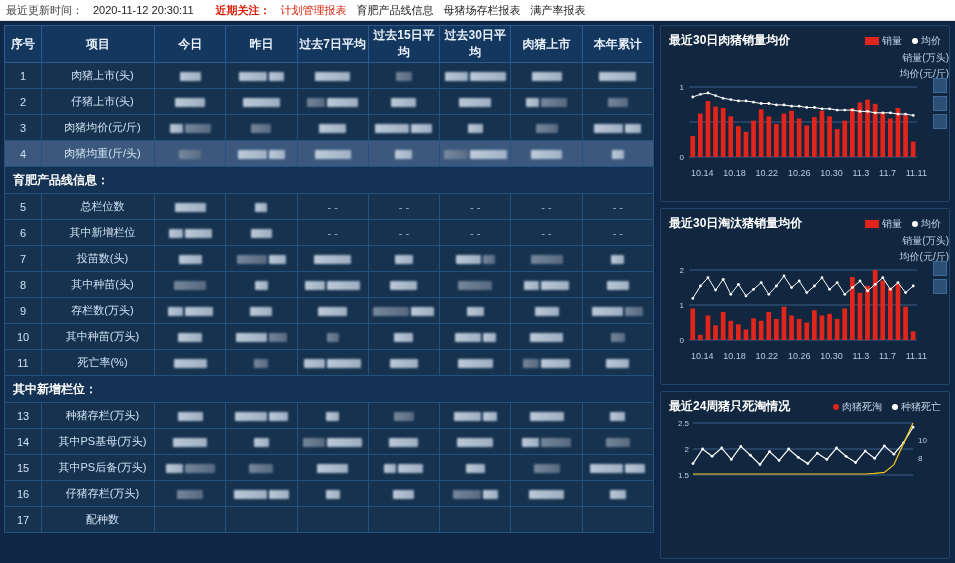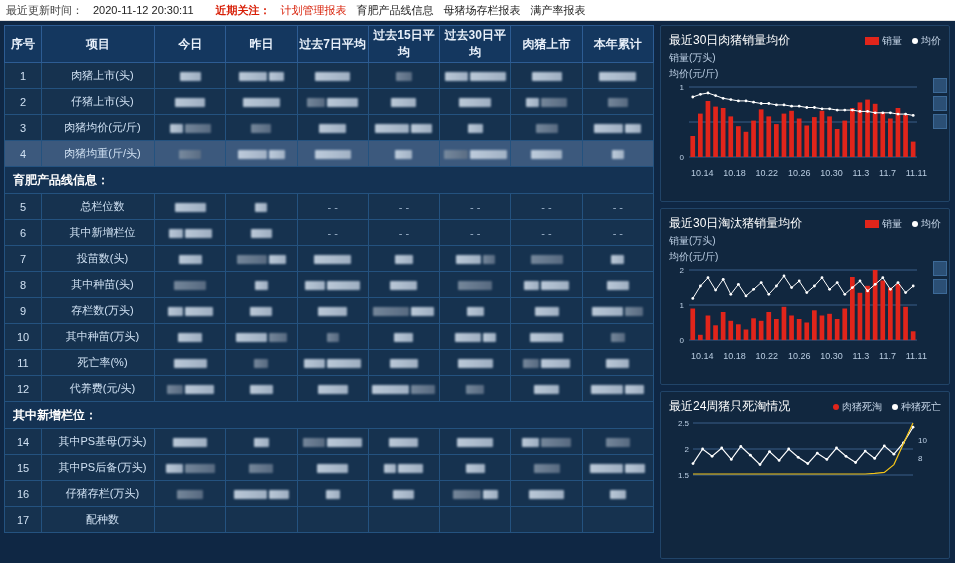--- a/index.html
+++ b/index.html
@@ -61,30 +61,30 @@
   .dash{color:#9fb4cb;}
 
   
   .card{background:#11273f;border:1px solid #214468;border-radius:2px;
     position:relative;overflow:hidden;}
   .card1{height:175px;}
   .card2{height:175px;}
   .card3{flex:1;}
   .card-head{display:flex;align-items:center;justify-content:space-between;
     padding:6px 8px 0 8px;}
-  .card-title{font-size:12px;font-weight:normal;color:#ffffff;}
+  .card-title{font-size:12px;font-weight:bold;color:#ffffff;}
   .legend{display:flex;align-items:center;gap:10px;font-size:10px;color:#c6d6e8;}
   .legend .it{display:flex;align-items:center;gap:3px;}
   .sw{width:14px;height:8px;display:inline-block;}
   .sw.bar{background:#e1251b;}
   .sw.dot{width:6px;height:6px;border-radius:50%;background:#ffffff;}
   .sw.d-red{background:#e1251b;}
   .sw.d-yel{background:#f5c518;}
   .sw.d-wht{background:#ffffff;}
-  .axis-name{font-size:10px;color:#bccfe4;padding:2px 0 0 8px;}
+  .axis-name{font-size:10px;color:#bccfe4;padding:2px 0 0 8px;text-align:right;}
   .chart-area{position:relative;margin:2px 6px 0 6px;}
   svg{display:block;}
   .xlabels{display:flex;justify-content:space-between;font-size:9px;color:#b9cce0;
     padding:1px 22px 0 30px;}
   .sidebtns{position:absolute;right:2px;top:52px;display:flex;flex-direction:column;gap:3px;}
   .sidebtns div{width:12px;height:13px;background:#2a5party;background:#2b4f75;border:1px solid #3d6a98;}
 </style>
 </head>
 <body>
 
@@ -235,33 +235,33 @@
               <td class="idx">11</td>
               <td class="name">死亡率(%)</td>
               <td><span class="blob" style="width:33px"></span></td>
               <td><span class="blob dk" style="width:14px"></span></td>
               <td><span class="blob" style="width:21px"></span><span class="blob" style="width:34px"></span></td>
               <td><span class="blob" style="width:28px"></span></td>
               <td><span class="blob" style="width:35px"></span></td>
               <td><span class="blob dk" style="width:16px"></span><span class="blob" style="width:29px"></span></td>
               <td><span class="blob" style="width:23px"></span></td>
             </tr>
-            <tr>
-              <td class="idx">12</td>
-              <td class="name">代养费(元/头)</td>
-              <td><span class="blob dk" style="width:16px"></span><span class="blob" style="width:29px"></span></td>
-              <td><span class="blob" style="width:23px"></span></td>
-              <td><span class="blob" style="width:30px"></span></td>
-              <td><span class="blob" style="width:37px"></span><span class="blob dk" style="width:24px"></span></td>
-              <td><span class="blob dk" style="width:18px"></span></td>
+            <tr class="section">
+              <td colspan="9">其中新增栏位：</td>
+            </tr>
+            <tr>
+              <td class="idx">13</td>
+              <td class="name">种猪存栏(万头)</td>
               <td><span class="blob" style="width:25px"></span></td>
               <td><span class="blob" style="width:32px"></span><span class="blob" style="width:19px"></span></td>
-            </tr>
-            <tr class="section">
-              <td colspan="9">其中新增栏位：</td>
+              <td><span class="blob" style="width:13px"></span></td>
+              <td><span class="blob dk" style="width:20px"></span></td>
+              <td><span class="blob" style="width:27px"></span><span class="blob" style="width:14px"></span></td>
+              <td><span class="blob" style="width:34px"></span></td>
+              <td><span class="blob" style="width:15px"></span></td>
             </tr>
             <tr>
               <td class="idx">14</td>
               <td class="name">其中PS基母(万头)</td>
               <td><span class="blob" style="width:34px"></span></td>
               <td><span class="blob" style="width:15px"></span></td>
               <td><span class="blob dk" style="width:22px"></span><span class="blob" style="width:35px"></span></td>
               <td><span class="blob" style="width:29px"></span></td>
               <td><span class="blob" style="width:36px"></span></td>
               <td><span class="blob" style="width:17px"></span><span class="blob dk" style="width:30px"></span></td>

